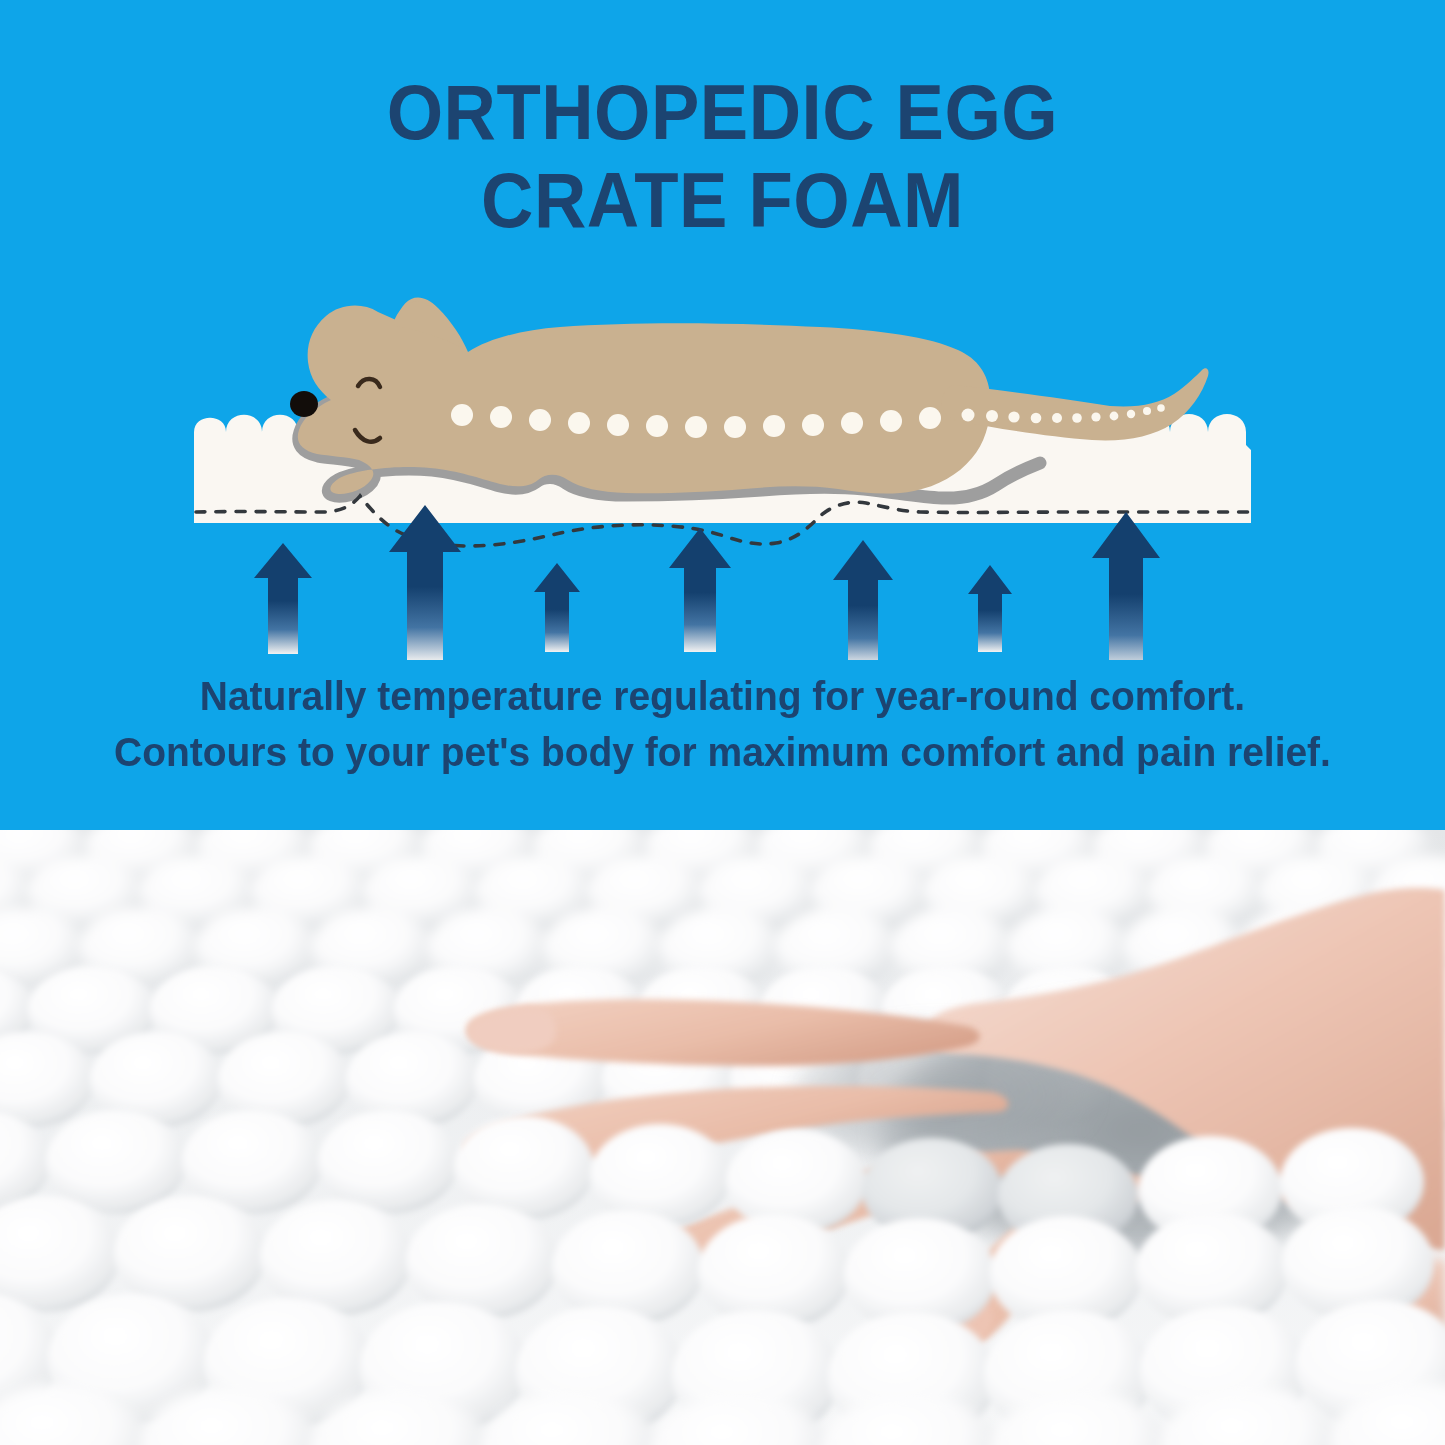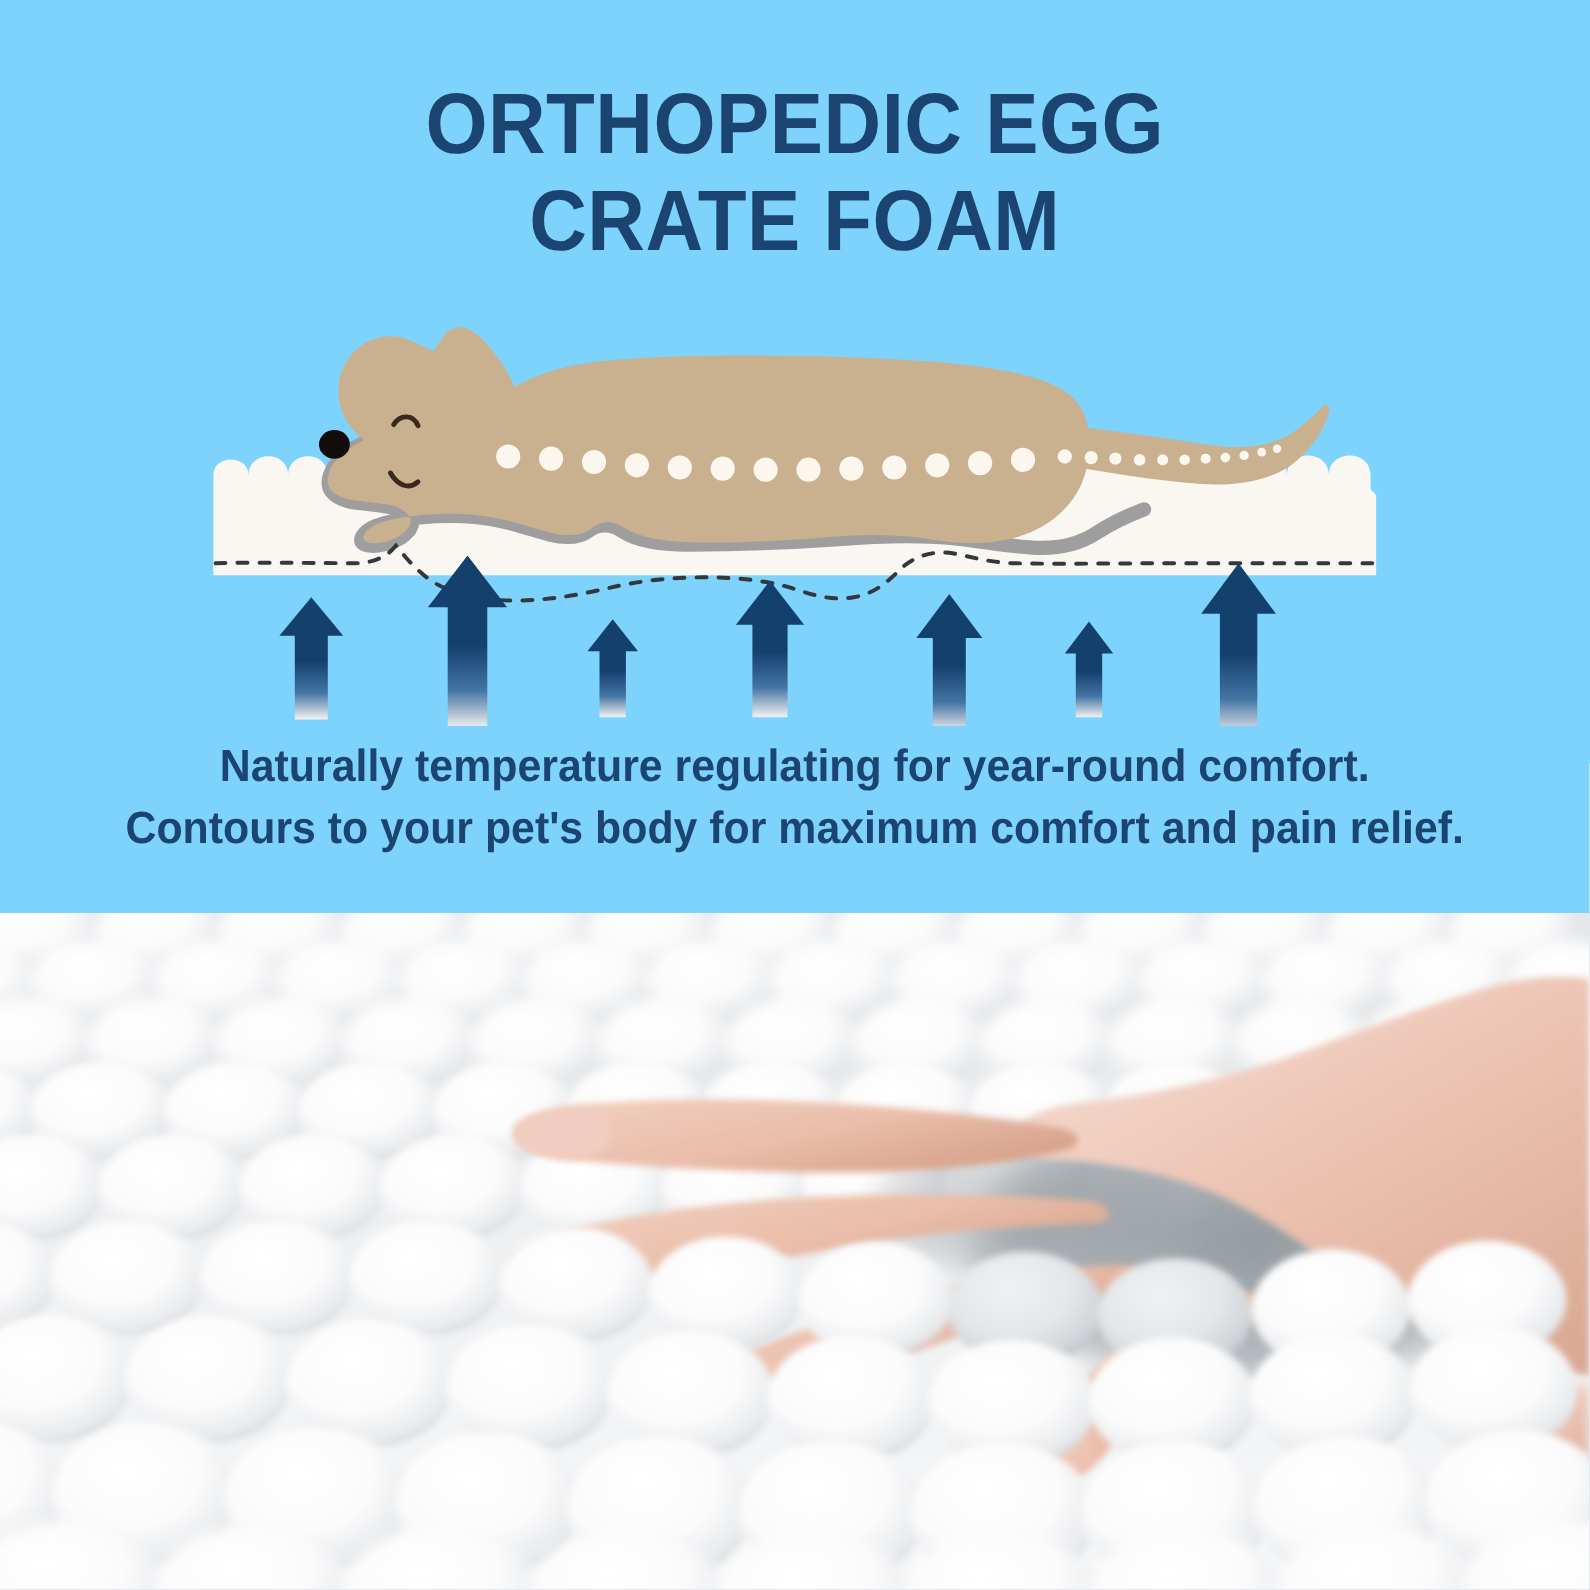--- a/index.html
+++ b/index.html
@@ -19,21 +19,21 @@
     background: #cbcbcb;
   }
 
   
   #infographic-panel {
     position: absolute;
     left: 0;
     top: 0;
     width: 1445px;
     height: 836px;
-    background: #7dd3fc;
+    background: #0ea5e9;
     overflow: hidden;
   }
 
   #headline {
     position: absolute;
     left: 0;
     top: 68px;
     width: 1445px;
     text-align: center;
     color: #1c4471;

